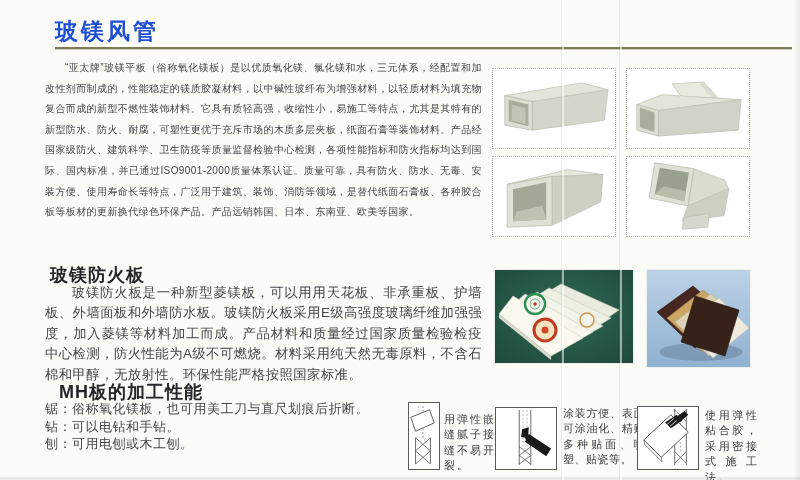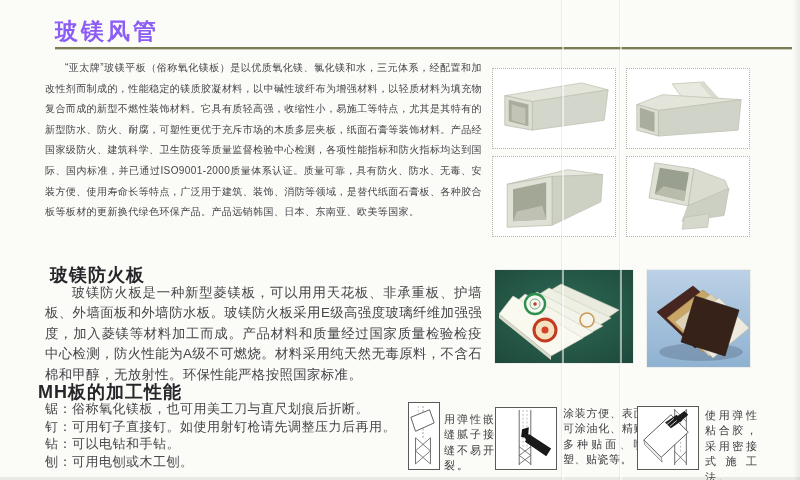--- a/index.html
+++ b/index.html
@@ -4,42 +4,42 @@
 <style>
   html,body{margin:0;padding:0;}
   body{
     width:800px;height:480px;position:relative;overflow:hidden;
     background:#fbfbf7;
     font-family:"Liberation Sans", sans-serif;
     color:#45454a;
   }
   .page-title{
     position:absolute;left:55px;top:16px;margin:0;
-    font-size:23px;font-weight:bold;color:#8b5cf6;letter-spacing:3px;
+    font-size:23px;font-weight:bold;color:#1d4ed8;letter-spacing:3px;
   }
   .title-rule{
     position:absolute;left:55px;top:47px;width:737px;height:2px;
     background:#7c7c54;box-shadow:0 1px 0 rgba(124,124,84,.35);
   }
   .intro{
     position:absolute;left:45px;top:58px;width:437px;margin:0;
     font-size:10px;line-height:20.6px;text-align:justify;text-indent:2em;
     color:#45454a;letter-spacing:.4px;
   }
   .sec-title{
     position:absolute;margin:8px;font-size:18px;font-weight:bold;
     color:#26262a;letter-spacing:1px;
   }
   #fire-title{left:42px;top:255px;}
   #fire-body{
     position:absolute;left:45px;top:283px;width:437px;margin:0;
     font-size:13.4px;line-height:20.4px;text-align:justify;text-indent:2em;
     letter-spacing:.4px;
   }
-  #proc-title{left:30px;top:372px;}
+  #proc-title{left:51px;top:372px;}
   .proc-list{
     position:absolute;left:45px;top:400px;margin:0;padding:0;list-style:none;
     font-size:13px;line-height:17.6px;color:#47474b;letter-spacing:.5px;
   }
   .duct-grid{
     position:absolute;left:492px;top:68px;
     display:grid;grid-template-columns:124px 124px;grid-template-rows:81px 81px;
     gap:7px 10px;
   }
   .duct-cell{
@@ -171,21 +171,20 @@
       <polygon points="20,48 56,20 94,52 56,82" fill="#c9a566" stroke="#a07f46" stroke-width="0.6"></polygon>
       <polygon points="28,52 64,24 100,56 62,86" fill="#ddd3b4" stroke="#b8ad8d" stroke-width="0.6"></polygon>
       <polygon points="36,56 72,28 102,58 66,88" fill="#eeeadd" stroke="#c8c3b2" stroke-width="0.6"></polygon>
       <polygon points="48,26 92,40 78,86 34,72" fill="#362218" stroke="#241510" stroke-width="0.6"></polygon>
     </svg>
   </figure>
 
   <h2 class="sec-title" id="proc-title">MH板的加工性能</h2>
   <ul class="proc-list">
     <li>锯：俗称氧化镁板，也可用美工刀与直尺划痕后折断。</li>
-    <li>钉：可用钉子直接钉。如使用射钉枪请先调整压力后再用。</li>
     <li>钻：可以电钻和手钻。</li>
     <li>刨：可用电刨或木工刨。</li>
   </ul>
 
   <div class="tip-box" id="tipbox-1">
     <svg width="28" height="64" viewBox="0 0 30 66">
       <line x1="15" y1="2" x2="15" y2="38" stroke="#777" stroke-width="0.8" stroke-dasharray="2,2"></line>
       <line x1="10" y1="2" x2="10" y2="16" stroke="#999" stroke-width="0.6" stroke-dasharray="2,2"></line>
       <polygon points="2,14 22,6 27,20 7,29" fill="#ffffff" stroke="#555" stroke-width="1"></polygon>
       <line x1="7" y1="36" x2="7" y2="64" stroke="#555" stroke-width="0.9"></line>

